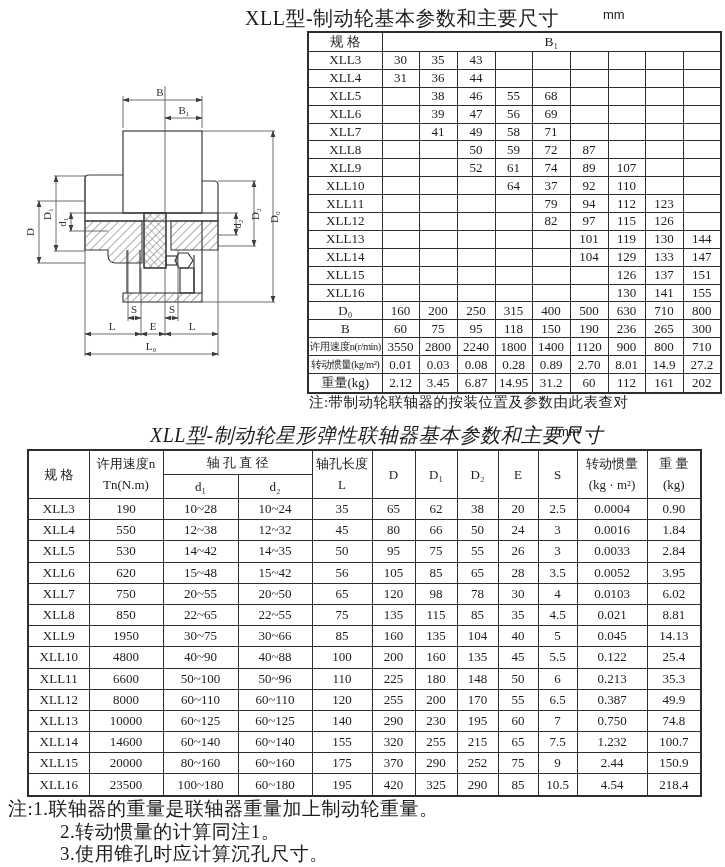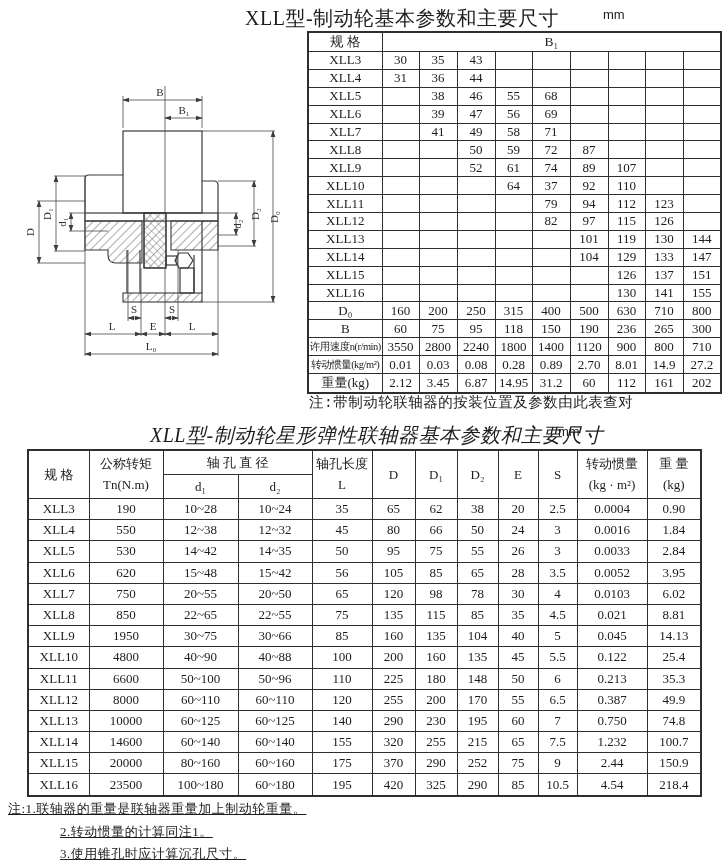--- a/index.html
+++ b/index.html
@@ -19,21 +19,21 @@
   .t1 td{height:16.9px;}
   .t1 th{height:17px;font-size:13.5px;}
   .t1 td.rowlabel{font-size:13px;}
   .t1 td.sq{font-size:10.5px;letter-spacing:-0.5px;text-align:center;}
   
   .t2{width:673px;border:2px solid #2e2e2e;font-size:13px;}
   .t2 th{font-size:13px;height:23px;}
   .t2 td{height:20.2px;}
   .hdr2l{line-height:1.55;}
   .note{font-size:14.5px;letter-spacing:0.5px;}
-  .foot{font-size:13px;line-height:22.5px;letter-spacing:0.5px;text-decoration:underline;}
+  .foot{font-size:19px;line-height:22.5px;letter-spacing:0.5px;}
   .foot .ind{padding-left:52px;}
   svg text{font-family:"Liberation Serif","DejaVu Serif",serif;font-size:11px;fill:#2e2e2e;}
 </style>
 </head>
 <body>
 
 <div class="abs title" style="top:5px;left:245px;width:320px;">XLL型-制动轮基本参数和主要尺寸</div>
 <div class="abs mm" style="top:7px;left:603px;">mm</div>
 
 <svg class="abs" style="left:8px;top:60px;" width="297" height="338" viewBox="0 0 297 338">
@@ -370,21 +370,21 @@
         <td>14.95</td>
         <td>31.2</td>
         <td>60</td>
         <td>112</td>
         <td>161</td>
         <td>202</td>
       </tr>
     </tbody>
 </table>
 
-<div class="abs note" style="left:309px;top:393px;font-family:Liberation Mono, monospace;">注:带制动轮联轴器的按装位置及参数由此表查对</div>
+<div class="abs note" style="left:309px;top:393px;">注:带制动轮联轴器的按装位置及参数由此表查对</div>
 
 <div class="abs title" style="top:422px;left:150px;width:390px;font-style:italic;">XLL型-制动轮星形弹性联轴器基本参数和主要尺寸</div>
 <div class="abs mm" style="top:424px;left:558px;">mm</div>
 
 <table class="t2 abs" style="left:27px;top:449px;">
   <colgroup>
     <col style="width:61px">
       <col style="width:74px">
       <col style="width:75px">
       <col style="width:74px">
@@ -394,21 +394,21 @@
       <col style="width:41px">
     <col style="width:40px">
       <col style="width:39px">
       <col style="width:70px">
       <col style="width:54px">
   </colgroup>
   <thead>
     <tr>
       <th rowspan="2">规  格</th>
       <th rowspan="2">
-        <div class="hdr2l">公称转矩</div>
+        <div class="hdr2l">许用速度n</div>
         <div class="hdr2l">Tn(N.m)</div>
       </th>
       <th colspan="2">轴 孔 直 径</th>
       <th rowspan="2">
         <div class="hdr2l">轴孔长度</div>
         <div class="hdr2l">L</div>
       </th>
       <th rowspan="2">D</th>
       <th rowspan="2">D₁</th>
       <th rowspan="2">D₂</th>

